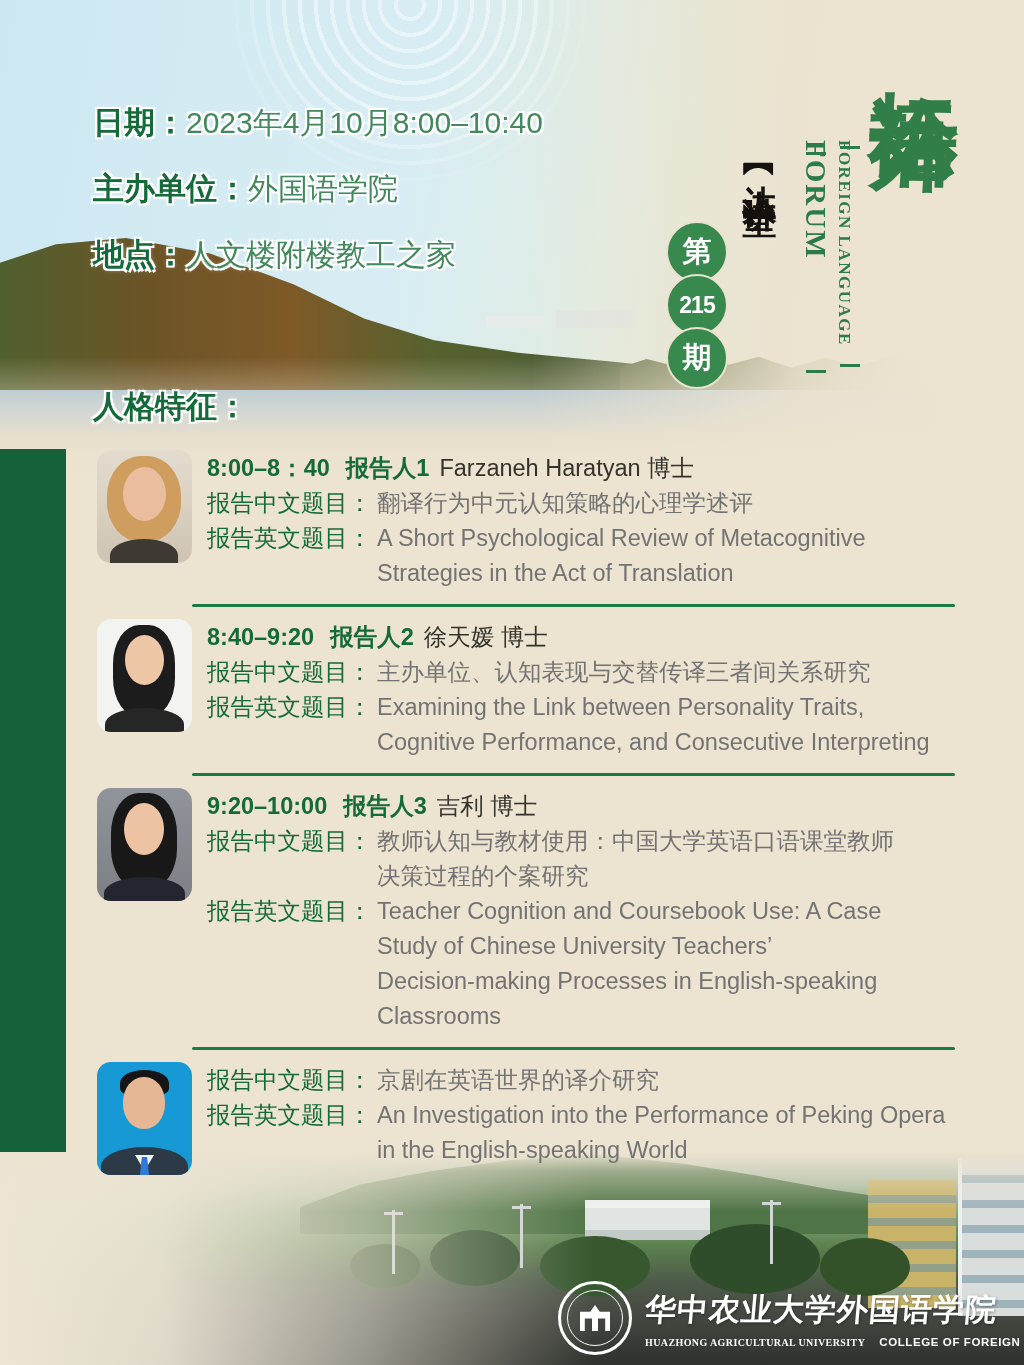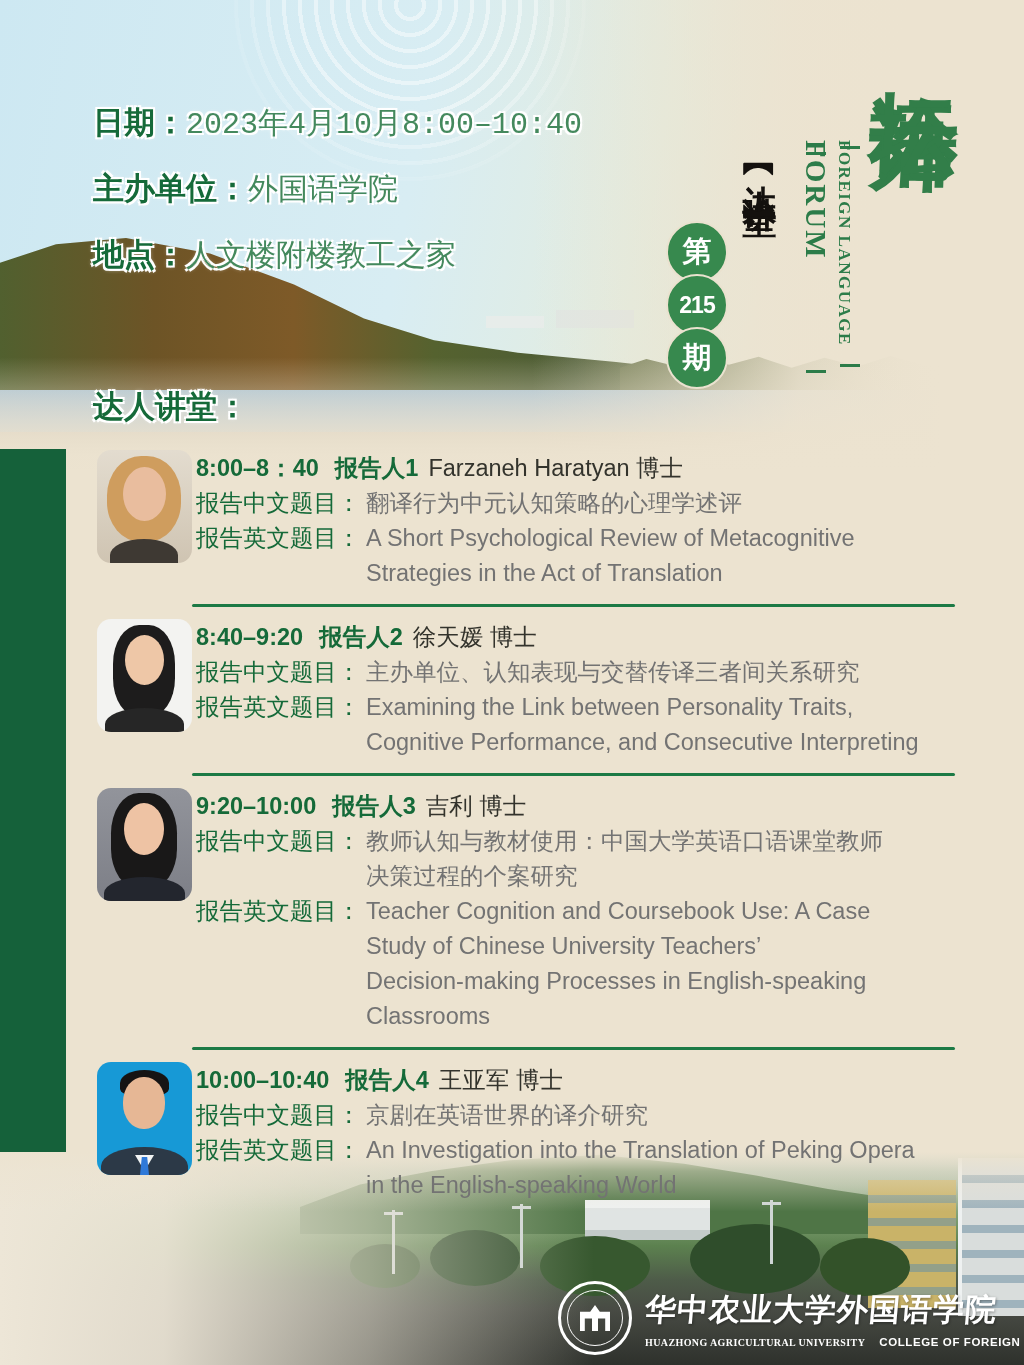--- a/index.html
+++ b/index.html
@@ -28,21 +28,21 @@
   .beach { position:absolute; left:0; top:432px; width:1024px; height:38px;
     background:linear-gradient(180deg,#d6ccba 0%,#e6ddc9 100%); }
   .hero-fade-right { position:absolute; left:0; top:0; width:1024px; height:470px;
     background:linear-gradient(90deg,rgba(236,227,208,0) 52%,rgba(236,227,208,.9) 78%,#ece3d0 92%); }
   .hero-fade-bottom { position:absolute; left:0; top:0; width:1024px; height:470px;
     background:linear-gradient(180deg,rgba(236,227,208,0) 76%,rgba(236,227,208,.95) 97%); }
 
   
   .head-info { position:absolute; left:93px; top:102px; z-index:5; }
   .head-row { margin-bottom:24px; white-space:nowrap;
-    text-shadow:-2px -2px 0 #fff,2px -2px 0 #fff,-2px 2px 0 #fff,2px 2px 0 #fff,0 0 5px #fff;font-family:Liberation Mono, monospace; }
+    text-shadow:-2px -2px 0 #fff,2px -2px 0 #fff,-2px 2px 0 #fff,2px 2px 0 #fff,0 0 5px #fff; }
   .head-label { font-size:31px; font-weight:700; color:#156a39; }
   .head-value { font-size:30px; font-weight:500; color:#44895d; }
 
   
   .badge { position:absolute; left:666px; top:221px; z-index:5; width:64px; }
   .badge .circle { width:62px; height:62px; border-radius:50%; background:#37894e; color:#fff;
     display:flex; align-items:center; justify-content:center; font-weight:700; border:2px solid #eae2cf; }
   .badge .circle + .circle { margin-top:-9px; }
   .c-char { font-size:29px; }
   .c-num  { font-size:23px; letter-spacing:-1px; }
@@ -64,21 +64,21 @@
 
   
   .sched-heading { position:absolute; left:93px; top:386px; z-index:5; font-size:31px; font-weight:700; color:#156a39;
     text-shadow:-2px -2px 0 #fff,2px -2px 0 #fff,-2px 2px 0 #fff,2px 2px 0 #fff,0 0 5px #fff; }
 
   
   .left-bar { position:absolute; left:0; top:449px; width:66px; height:916px; background:#15613a; z-index:2; }
 
   
   .schedule { position:absolute; left:97px; top:450px; width:862px; z-index:3; }
-  .block { display:flex; gap:4px; }
+  .block { display:flex; gap:15px; }
   .photo { width:95px; height:113px; border-radius:14px; flex:none; position:relative; overflow:hidden; }
   .photo .hair,.photo .face,.photo .torso,.photo .shirt,.photo .tie { position:absolute; }
   .p1 { background:linear-gradient(#e3dccf,#cfc4b2); }
   .p1 .hair { left:10px; top:6px; width:74px; height:86px; border-radius:46%; background:#cf9d5e; }
   .p1 .face { left:26px; top:17px; width:43px; height:54px; border-radius:50%; background:#e9bd9e; }
   .p1 .torso{ left:13px; bottom:-8px; width:68px; height:32px; border-radius:50% 50% 0 0; background:#3e3933; }
   .p2 { background:#f3f3f1; }
   .p2 .hair { left:16px; top:6px; width:62px; height:92px; border-radius:42%; background:#1d1c1c; }
   .p2 .face { left:28px; top:16px; width:39px; height:50px; border-radius:50%; background:#eec7a7; }
   .p2 .torso{ left:8px; bottom:-8px; width:79px; height:32px; border-radius:50% 50% 0 0; background:#262626; }
@@ -184,21 +184,21 @@
     <span class="ev-small">FOREIGN LANGUAGE</span>
     <span class="ev-big">FORUM</span>
   </div>
   <div class="dash dash1"></div>
   <div class="dash dash2"></div>
   <div class="dash dash3"></div>
   <div class="dash dash4"></div>
 
   <div class="calligraphy">外语论坛</div>
 
-  <div class="sched-heading">达人讲堂：</div>
+  <div class="sched-heading">人格特征：</div>
 
   <div class="left-bar"></div>
 
   <div class="schedule">
 
     <div class="block">
       <div class="photo p1">
         <div class="hair"></div>
         <div class="face"></div>
         <div class="torso"></div>
@@ -271,30 +271,27 @@
 
     <div class="block">
       <div class="photo p4">
         <div class="hair"></div>
         <div class="face"></div>
         <div class="torso"></div>
         <div class="shirt"></div>
         <div class="tie"></div>
       </div>
       <div class="txt">
-        <div class="trow">
-          <span class="time">10:00–10:40</span><span class="splabel">报告人4</span><span class="name">王亚军 博士</span>
-        </div>
         <div class="frow">
           <span class="flabel">报告中文题目：</span>
             <span class="fvalue">京剧在英语世界的译介研究</span>
         </div>
         <div class="frow">
           <span class="flabel">报告英文题目：</span>
-            <span class="fvalue">An Investigation into the Translation of Peking Opera
+            <span class="fvalue">An Investigation into the Performance of Peking Opera
 in the English-speaking World</span>
         </div>
       </div>
     </div>
 
   </div>
 
   <div class="campus">
     <div class="campus-base"></div>
     <div class="campus-hill"></div>

